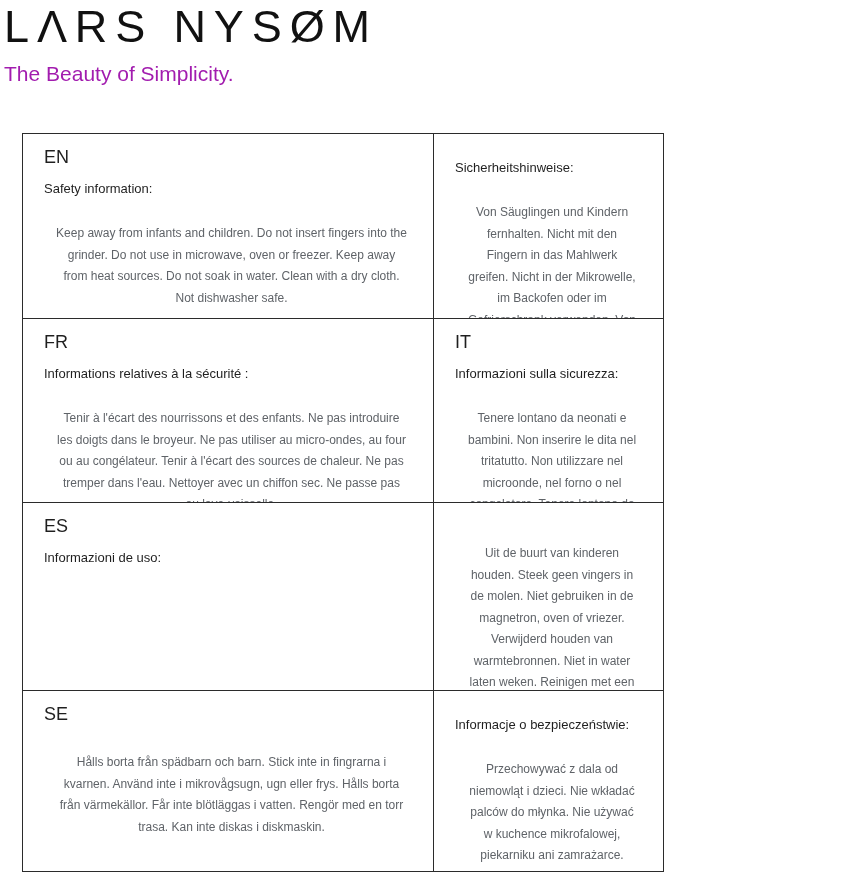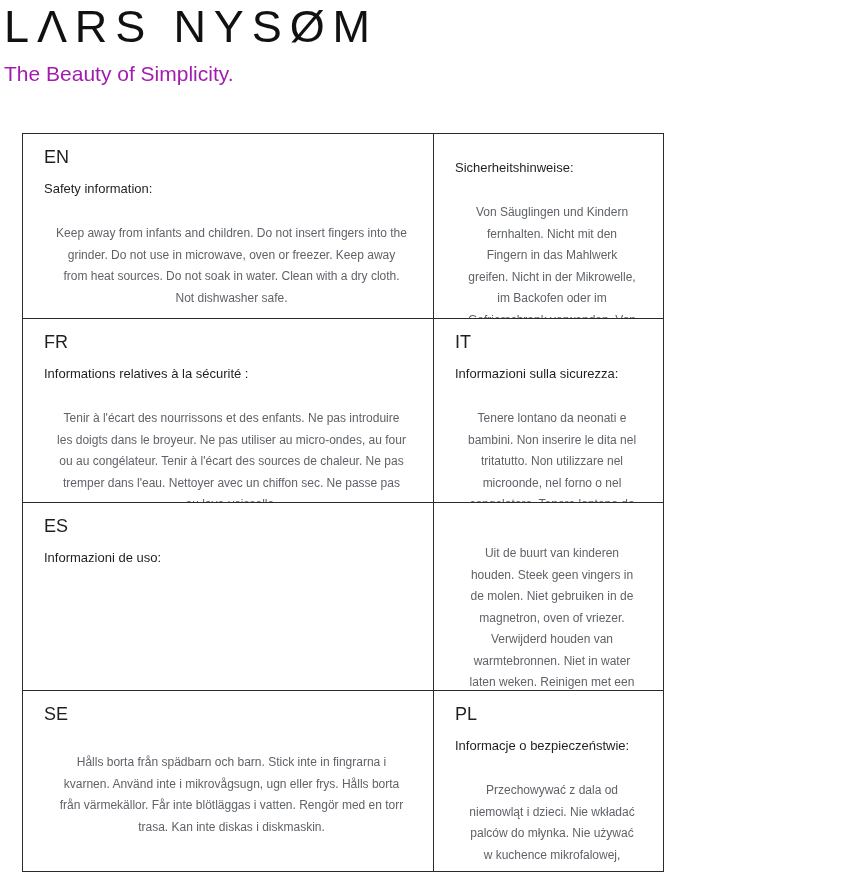--- a/index.html
+++ b/index.html
@@ -117,18 +117,17 @@
   <div class="cell row-next">
     <div class="body-text">Uit de buurt van kinderen houden. Steek geen vingers in de molen. Niet gebruiken in de magnetron, oven of vriezer. Verwijderd houden van warmtebronnen. Niet in water laten weken. Reinigen met een droge doek. Niet geschikt voor de vaatwasser.</div>
   </div>
 
   <div class="cell col-left row-next">
     <div class="lang-code">SE</div>
     <div class="body-text">Hålls borta från spädbarn och barn. Stick inte in fingrarna i kvarnen. Använd inte i mikrovågsugn, ugn eller frys. Hålls borta från värmekällor. Får inte blötläggas i vatten. Rengör med en torr trasa. Kan inte diskas i diskmaskin.</div>
   </div>
 
   <div class="cell row-next">
-    <div class="lang-code">PL</div>
     <div class="section-heading">Informacje o bezpieczeństwie:</div>
     <div class="body-text">Przechowywać z dala od niemowląt i dzieci. Nie wkładać palców do młynka. Nie używać w kuchence mikrofalowej, piekarniku ani zamrażarce. Przechowywać z dala od źródeł ciepła. Nie moczyć w wodzie. Czyścić suchą szmatką. Nie można myć w zmywarce.</div>
   </div>
 
 </div>
 
 </body></html>

